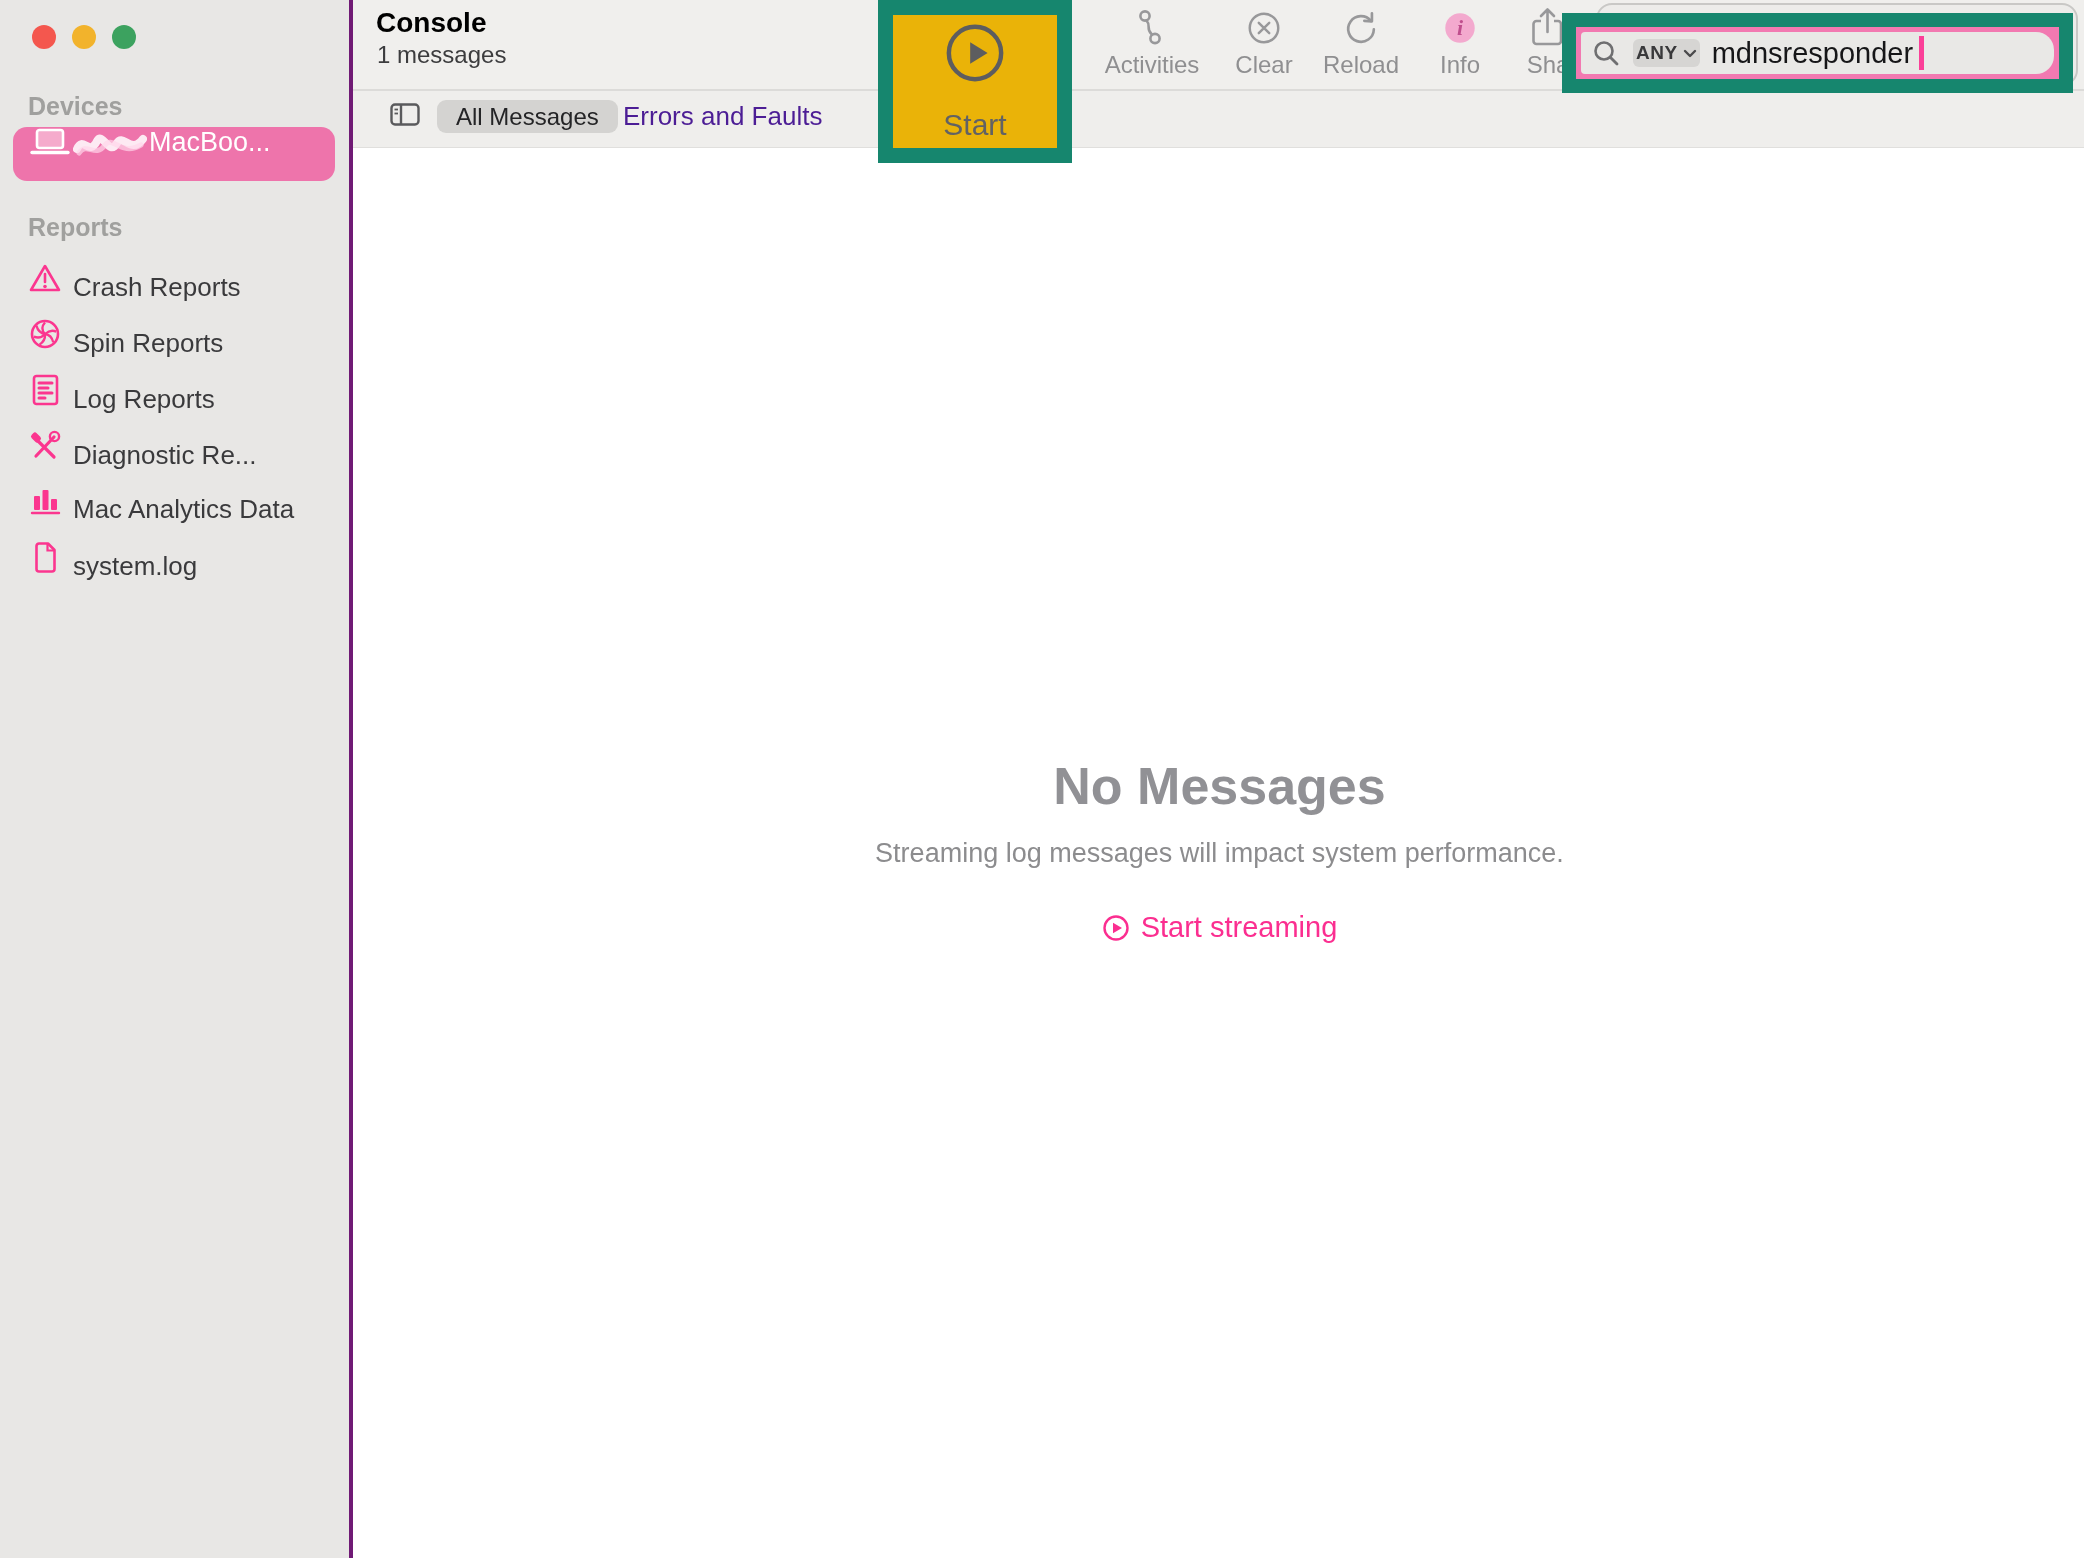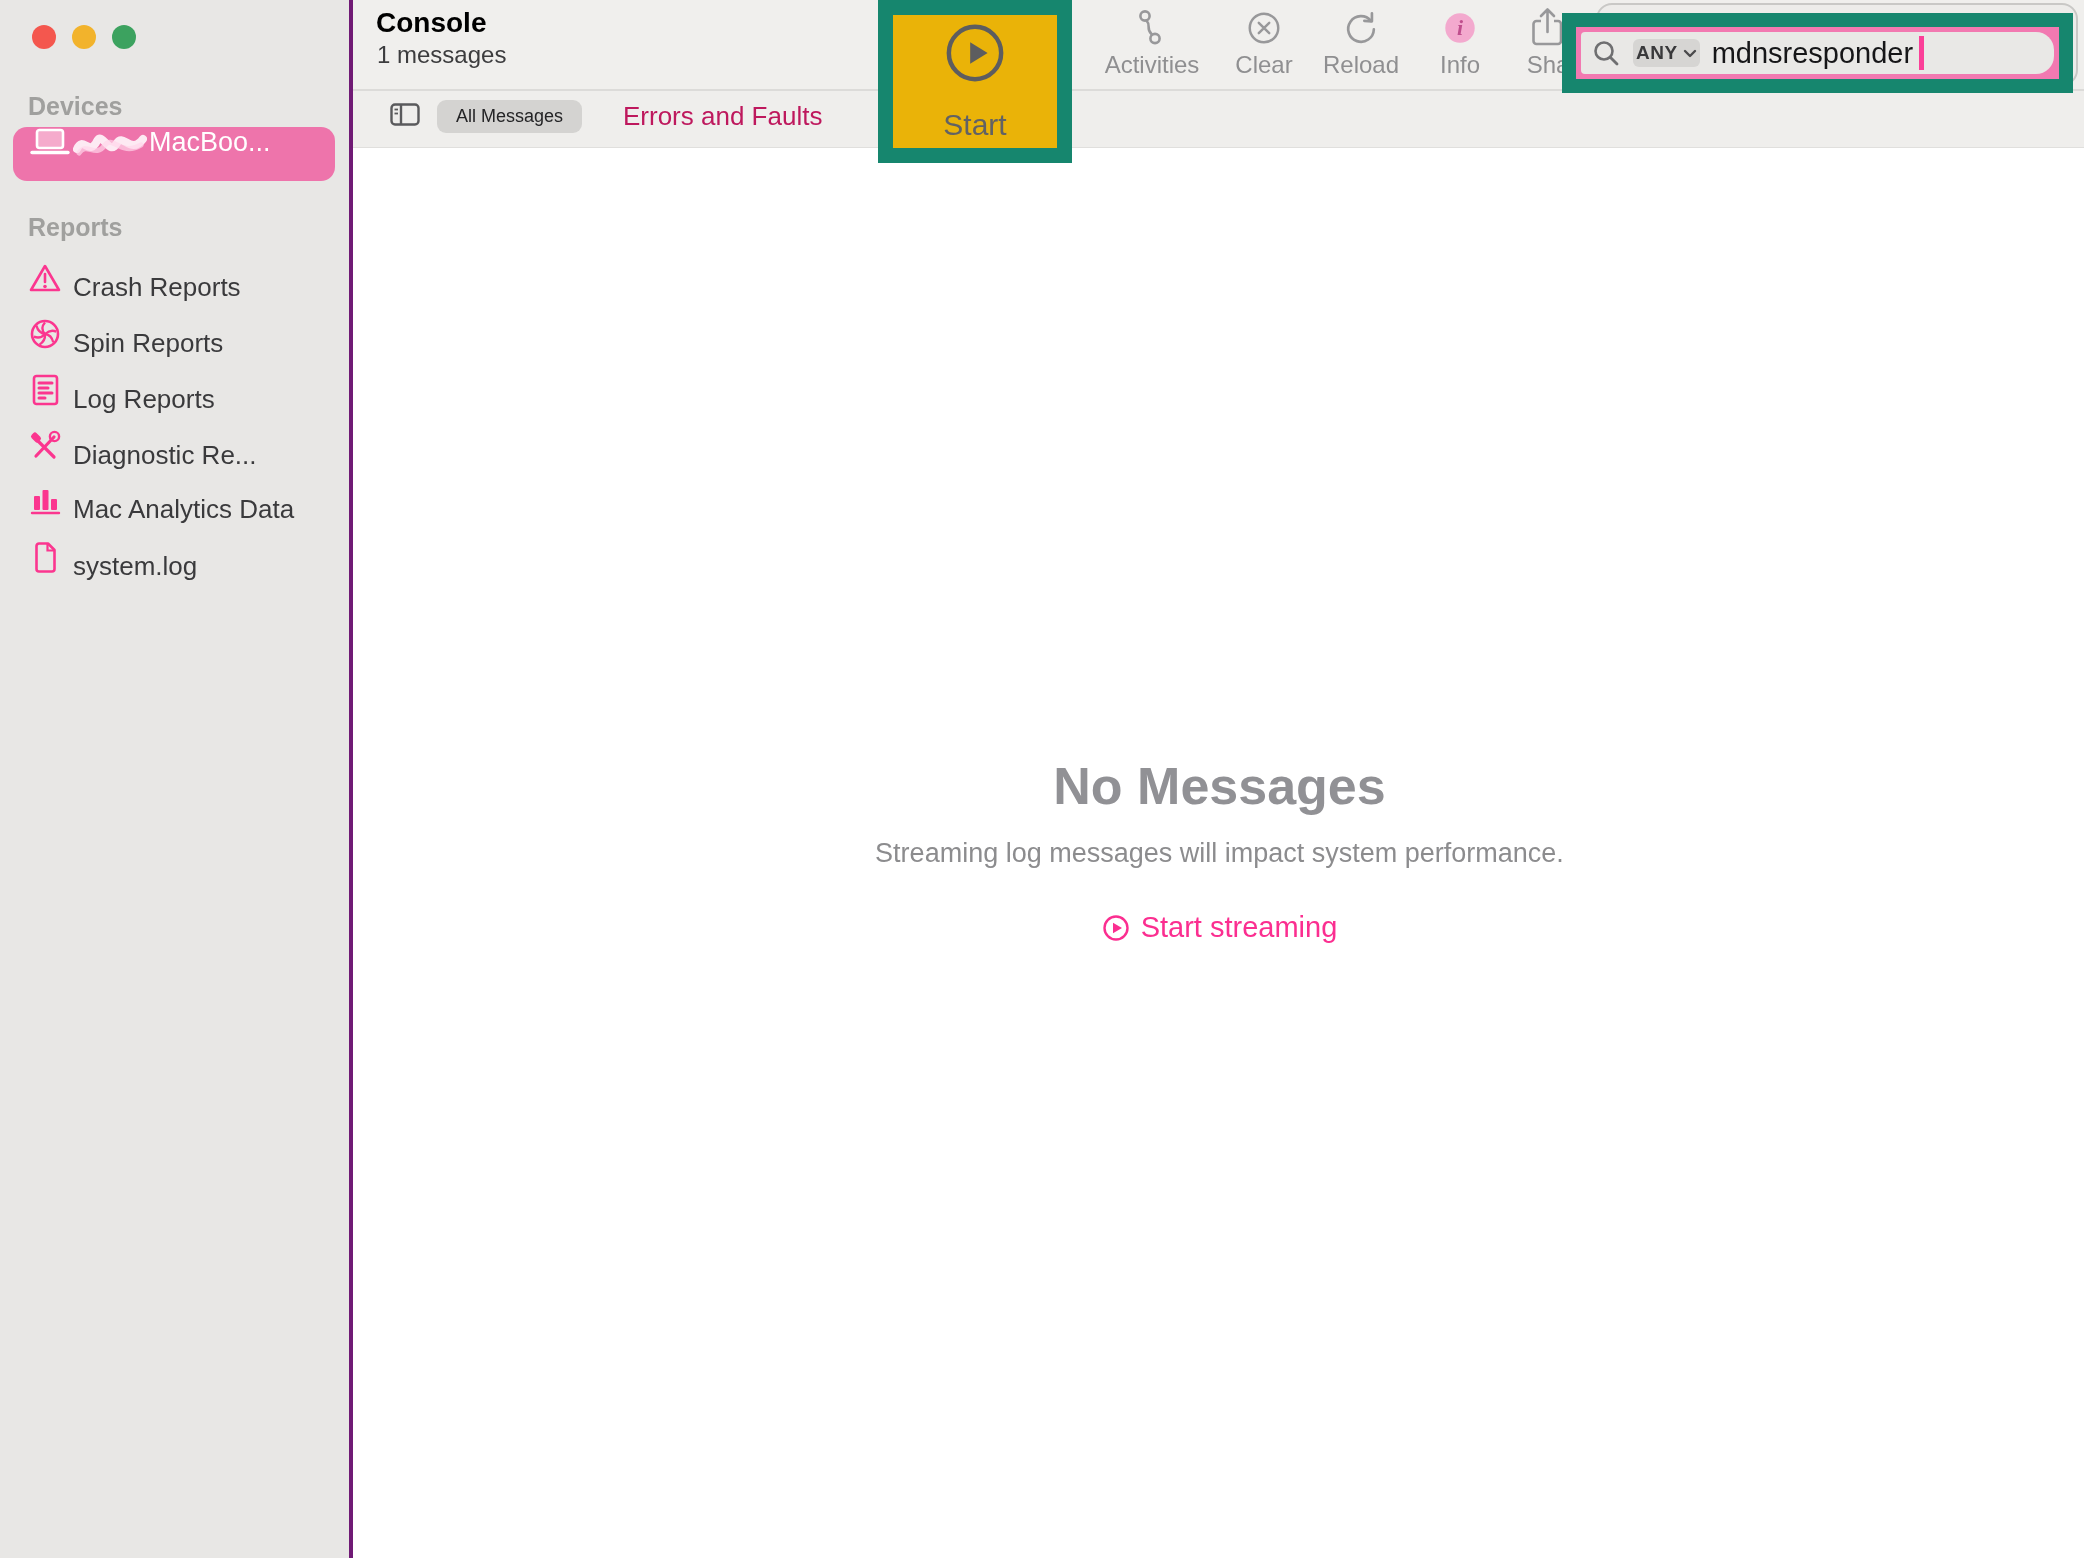--- a/index.html
+++ b/index.html
@@ -48,22 +48,22 @@
   .mag{margin-left:10px;display:flex;align-items:center;}
   .scope-pill{margin-left:12px;height:28px;padding:0 3px;background:#d6d5d3;border-radius:6px;
               display:flex;align-items:center;gap:5px;}
   .scope-pill .scope-txt{font-size:19px;font-weight:600;color:#39393b;letter-spacing:0.5px;}
   .query-txt{margin-left:12px;font-size:29px;font-weight:500;color:#161618;white-space:nowrap;}
   .caret{margin-left:6px;width:5px;height:34px;background:#fb3f98;}
 
   
   .toggle-btn{position:absolute;left:390px;top:103px;color:#5a5a5c;display:flex;align-items:center;}
   .tab-pill{position:absolute;left:437px;top:100px;height:33px;line-height:33px;padding:0 19px;
-            background:#d4d3d1;border-radius:9px;font-size:18px;color:#242426;}
-  .tab-plain{position:absolute;left:623px;top:100px;height:33px;line-height:33px;font-size:26px;color:#be185d;}
+            background:#d4d3d1;border-radius:9px;font-size:24px;color:#242426;}
+  .tab-plain{position:absolute;left:623px;top:100px;height:33px;line-height:33px;font-size:26px;color:#4c1d95;}
 
   
   .content{position:absolute;left:355px;top:148px;width:1729px;height:1410px;background:#ffffff;}
   .empty{position:absolute;left:0;top:0;width:100%;text-align:center;}
   .empty-title{margin-top:608px;font-size:52px;font-weight:700;color:#919195;}
   .empty-sub{margin-top:22px;font-size:27px;color:#8c8c8e;}
   .empty-action{margin-top:42px;display:flex;justify-content:center;align-items:center;gap:11px;
                 color:#fb2e90;font-size:29px;}
 
   

